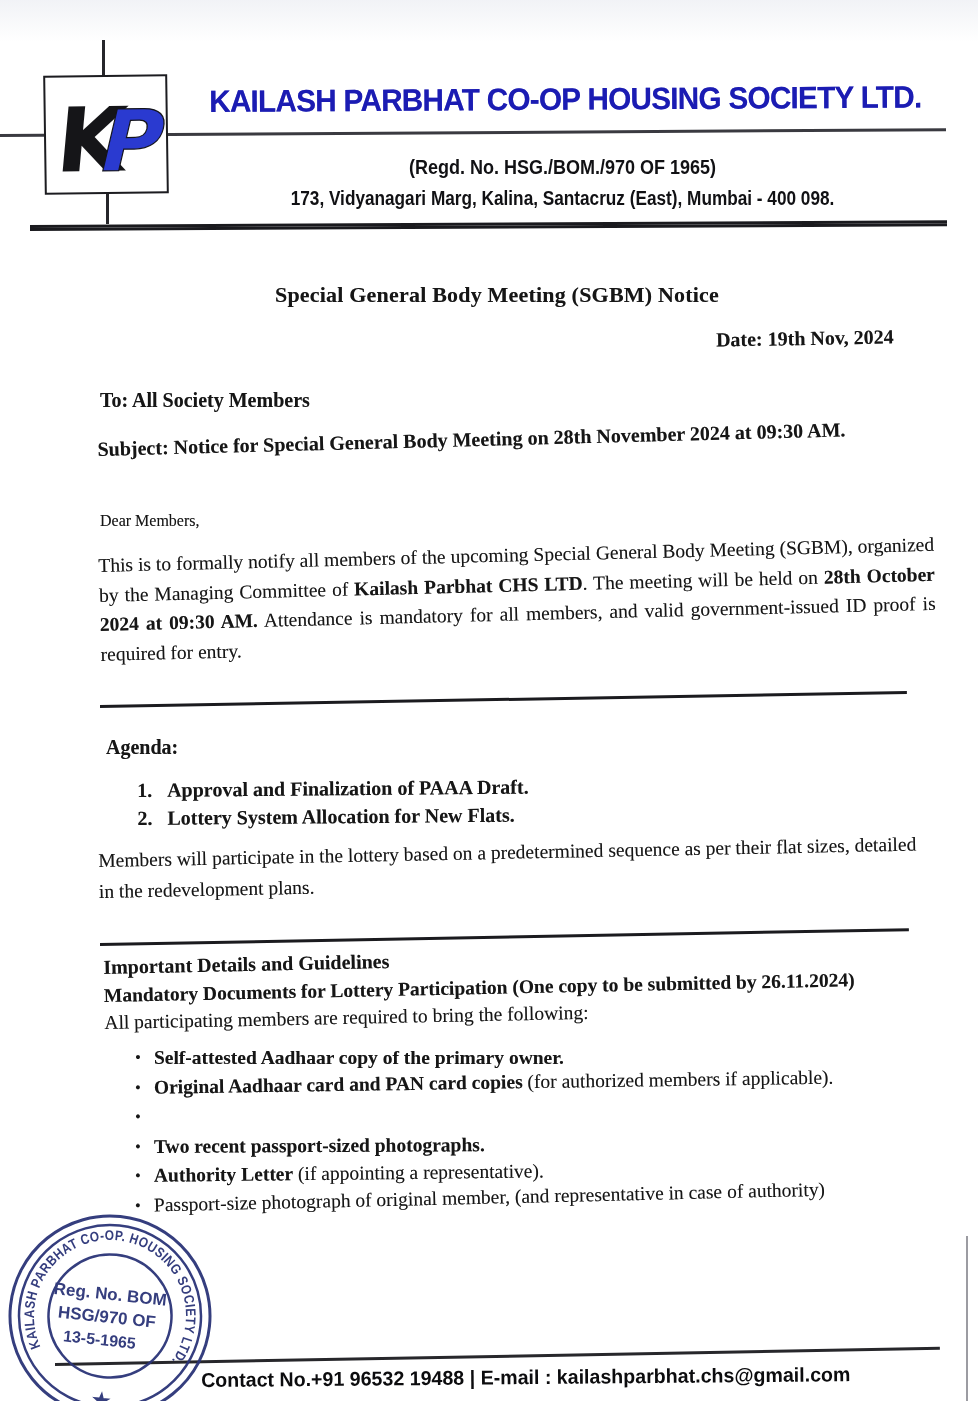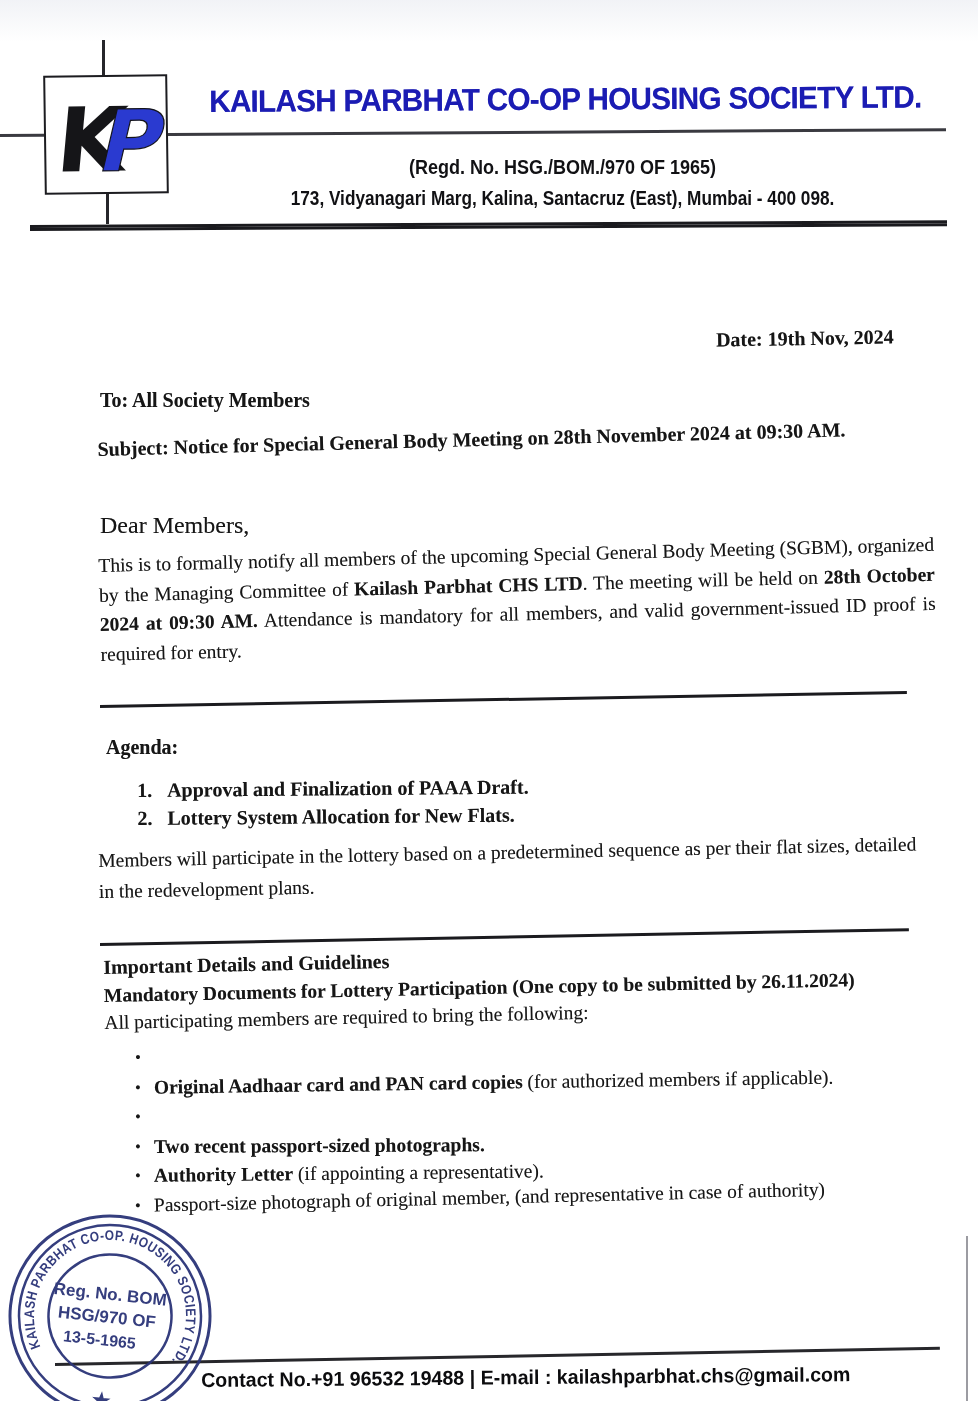--- a/index.html
+++ b/index.html
@@ -43,21 +43,21 @@
                  transform:rotate(-0.3deg); transform-origin:left center; }
 
   
   .notice-title { left:97px; top:282px; width:800px; text-align:center;
                   font-weight:bold; font-size:22px; letter-spacing:0.2px; }
   .date-line { left:716px; top:327px; font-weight:bold; font-size:20px;
                transform:rotate(-1deg); white-space:nowrap; }
   .to-line   { left:100px; top:389px; font-weight:bold; font-size:20px;text-align:center; }
   .subject   { left:97px;  top:428px; width:830px; font-weight:bold; font-size:20px;
                line-height:42px; transform:rotate(-1.5deg); transform-origin:left top; }
-  .salutation{ left:100px; top:512px; font-size:24px; }
+  .salutation{ left:100px; top:512px; font-size:16px; }
   .intro     { left:98px;  top:551px; width:836px; font-size:19.5px; line-height:29.5px;
                text-align:justify; transform:rotate(-1.45deg); transform-origin:left top; }
   .rule      { height:2.5px; background:#1b1b1f; transform-origin:left center; }
   .rule-1    { left:100px; top:705px; width:807px; transform:rotate(-1deg); }
   .agenda-h  { left:106px; top:736px; font-weight:bold; font-size:20px; }
   .agenda    { left:137px; top:776px; width:700px; transform:rotate(-0.5deg);
                transform-origin:left top; }
   .a-item    { display:flex; font-weight:bold; font-size:20px; line-height:28px; }
   .a-item .num { width:30px; }
   .lottery-note { left:98px; top:846px; width:836px; font-size:19.5px;
@@ -111,20 +111,21 @@
         <text x="0" y="0" font-family="DejaVu Sans, sans-serif" font-weight="bold" font-size="84" fill="#2a3ad0" stroke="#14141a" stroke-width="1.2">P</text>
       </g>
     </svg>
   </div>
 
   <div class="abs society-name ink">KAILASH PARBHAT CO-OP HOUSING SOCIETY LTD.</div>
   <div class="abs regd sans">(Regd. No. HSG./BOM./970 OF 1965)</div>
   <div class="abs address sans">173, Vidyanagari Marg, Kalina, Santacruz (East), Mumbai - 400 098.</div>
   <div class="abs double-rule"></div>
 
+  <div class="abs notice-title ink">Special General Body Meeting (SGBM) Notice</div>
   <div class="abs date-line ink">Date: 19th Nov, 2024</div>
   <div class="abs to-line ink">To: All Society Members</div>
   <div class="abs subject ink">Subject: Notice for Special General Body Meeting on 28th November 2024 at 09:30 AM.</div>
   <div class="abs salutation ink">Dear Members,</div>
 
   <p class="abs intro ink"><span>This is to formally notify all members of the upcoming Special General Body Meeting (SGBM), organized by the Managing Committee of </span><span class="b">Kailash Parbhat CHS LTD</span><span>. The meeting will be held on </span><span class="b">28th October 2024 at 09:30 AM.</span><span> Attendance is mandatory for all members, and valid government-issued ID proof is required for entry.</span></p>
 
   <div class="abs rule rule-1"></div>
 
   <div class="abs agenda-h ink">Agenda:</div>
@@ -145,20 +146,21 @@
 
   <div class="abs guidelines">
     <div class="g-h ink">Important Details and Guidelines</div>
     <div class="g-sub ink">Mandatory Documents for Lottery Participation (One copy to be submitted by 26.11.2024)</div>
     <div class="g-lead ink">All participating members are required to bring the following:</div>
   </div>
 
   <ul class="abs docs">
     <li>
       <span class="dot">•</span>
+      <span class="ink"><span class="b">Self-attested Aadhaar copy of the primary owner.</span><span></span></span>
     </li>
     <li>
       <span class="dot">•</span>
       <span class="ink"><span class="b">Original Aadhaar card and PAN card copies</span><span> (for authorized members if applicable).</span></span>
     </li>
     <li>
       <span class="dot">•</span>
     </li>
     <li>
       <span class="dot">•</span>

